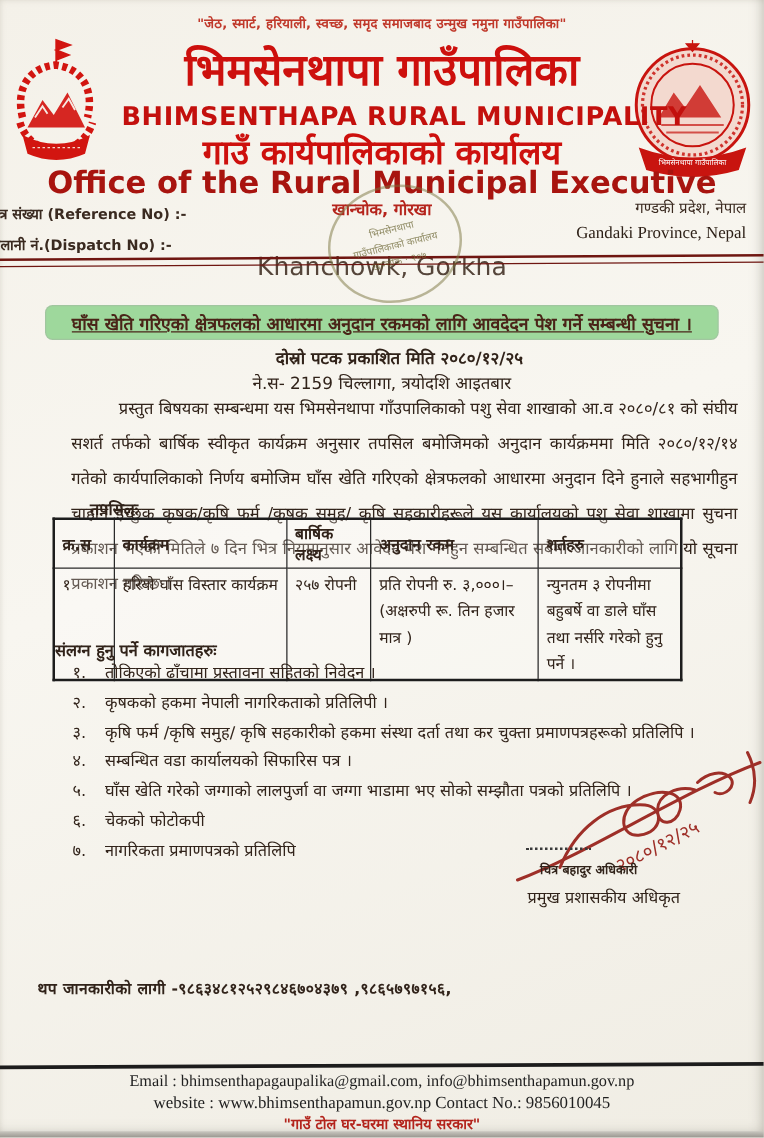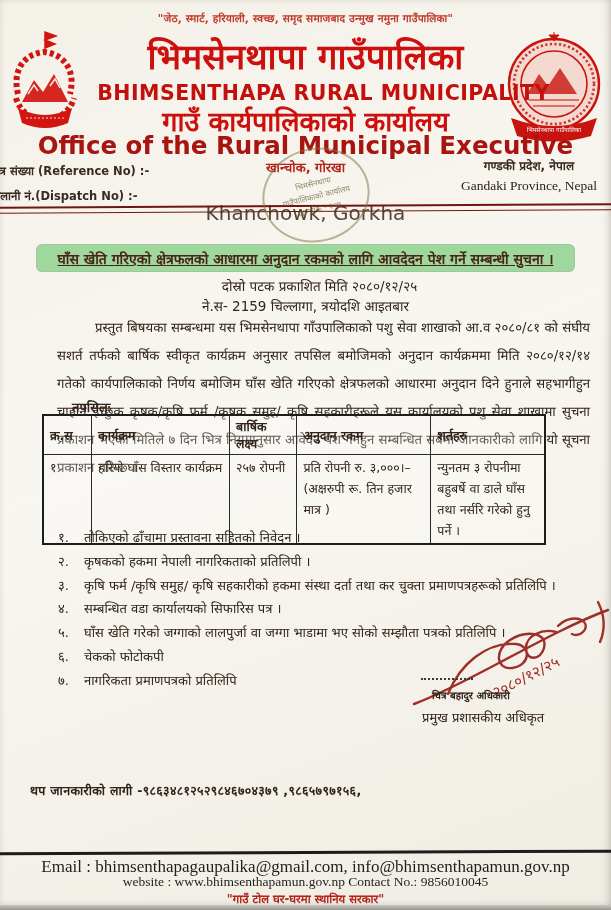--- a/index.html
+++ b/index.html
@@ -16,31 +16,31 @@
   
   .top-slogan{top:11px;font-size:10.5px;font-weight:bold;color:#c0392b;letter-spacing:.2px;}
   .hdr-np1{top:38px;font-size:35px;font-weight:bold;color:#cd100d;line-height:1.1;}
   .hdr-en1{top:81px;font-size:20.5px;font-weight:bold;color:#c3100d;letter-spacing:.5px;padding-left:36px;}
   .hdr-np2{top:102px;font-size:27px;font-weight:bold;color:#cd100d;}
   .hdr-en2{top:131px;font-size:24.5px;font-weight:bold;color:#a8140f;}
   .place-np{top:158px;font-size:13px;font-weight:bold;color:#b5241c;}
   .place-en{top:173px;font-size:20px;color:#55453a;margin-top:28px;}
   .ref-block{left:-7px;top:159px;font-size:11.5px;font-weight:bold;color:#3a2a20;line-height:25px;white-space:nowrap;}
   .prov-block{right:14px;top:157px;text-align:right;line-height:19px;}
-  .prov-np{font-size:12px;font-weight:bold;color:#3a2a20;font-family:"DejaVu Sans",sans-serif;text-align:center;}
+  .prov-np{font-size:12px;font-weight:normal;color:#3a2a20;font-family:"DejaVu Sans",sans-serif;}
   .prov-en{font-size:13.5px;color:#2e2118;font-family:"Liberation Serif","DejaVu Serif",serif;}
   .rule-double{left:-4px;right:-4px;top:205px;height:4px;border-top:2px solid #6f1611;border-bottom:1px solid #6f1611;transform:rotate(-0.35deg);}
   
   .stamp{left:262px;top:148px;width:104px;height:90px;border:2px solid rgba(122,116,62,.5);border-radius:50%;transform:rotate(-14deg);z-index:3;
     display:flex;flex-direction:column;justify-content:center;align-items:center;gap:2px;}
   .stamp span{font-size:8px;color:rgba(110,104,55,.75);white-space:nowrap;}
   
   .notice-box{left:37px;top:245px;width:529px;background:#9ed89c;border-radius:5px;padding:4px 4px 3px;text-align:center;box-shadow:0 0 0 1px rgba(90,160,95,.55);}
   .notice-box span{font-size:14px;font-weight:bold;color:#4a2418;text-decoration:underline;}
-  .pub1{top:277px;font-size:13.5px;font-weight:400;padding-left:28px;}
+  .pub1{top:277px;font-size:13.5px;font-weight:700;padding-left:28px;}
   .pub2{top:297px;font-size:13.5px;font-weight:500;}
   .body-para{left:57px;top:314px;width:533px;font-size:13.2px;line-height:28px;text-align:justify;text-indent:38px;}
   .tapasil{left:44px;top:398px;font-size:13px;font-weight:bold;padding-left:28px;}
   
   table.tbl{position:absolute;left:42px;top:414px;width:504px;border-collapse:collapse;border:2px solid #1d1d1d;background:rgba(255,255,255,.25);}
   table.tbl th, table.tbl td{border:1.3px solid #2a2a2a;font-size:12.5px;padding:2px 6px;vertical-align:top;text-align:left;}
   table.tbl th{font-weight:bold;height:20px;vertical-align:middle;}
   table.tbl td{height:68px;line-height:21px;}
   .c0{width:38px;} .c1{width:146px;margin-left:36px;} .c2{width:60px;} .c3{width:140px;} .c4{width:116px;}
   
@@ -49,21 +49,21 @@
   .doc-item{display:flex;height:23.8px;align-items:flex-start;font-size:13px;}
   .doc-item .num{width:26px;flex:none;}
   
   .sig-svg{left:408px;top:592px;}
   .sig-dots{left:421px;top:678px;width:52px;border-bottom:2px dotted #3a3a3a;}
   .sig-name{left:432px;top:688px;font-size:10px;font-weight:600;}
   .sig-role{left:422px;top:708px;font-size:13px;}
   
   .phone-line{left:30px;top:782px;font-size:12.5px;font-weight:bold;letter-spacing:.3px;}
   .footer-rule{left:-3px;right:-3px;top:851px;height:3px;background:#1c1c1c;transform:rotate(-0.25deg);}
-  .f-email{top:857px;font-size:17px;color:#1f1f1f;font-family:"Liberation Serif","DejaVu Serif",serif;}
+  .f-email{top:857px;font-size:13px;color:#1f1f1f;font-family:"Liberation Serif","DejaVu Serif",serif;}
   .f-web{top:874px;font-size:13.5px;color:#1f1f1f;font-family:"Liberation Serif","DejaVu Serif",serif;}
   .f-slogan{top:891px;font-size:11.5px;font-weight:bold;color:#b3241c;}
   .bottom-band{left:0;right:0;bottom:0;height:5px;background:linear-gradient(#c9c7c0,#99968f);}
 </style>
 </head>
 <body>
 
 <div id="page">
 
   <div class="abs ctr top-slogan">"जेठ, स्मार्ट, हरियाली, स्वच्छ, समृद समाजबाद उन्मुख नमुना गाउँपालिका"</div>
@@ -143,20 +143,21 @@
       <tr>
         <td>१</td>
         <td>हरियो घाँस विस्तार कार्यक्रम</td>
         <td>२५७ रोपनी</td>
         <td>प्रति रोपनी रु. ३,०००।– (अक्षरुपी रू. तिन हजार मात्र )</td>
         <td>न्युनतम ३ रोपनीमा बहुबर्षे वा डाले घाँस तथा नर्सरि गरेको हुनु पर्ने ।</td>
       </tr>
     </tbody>
   </table>
 
+  <div class="abs docs-heading">संलग्न हुनु पर्ने कागजातहरुः</div>
   <div class="abs docs-list">
     <div class="doc-item">
       <span class="num">१.</span>
       <span>तोकिएको ढाँचामा प्रस्तावना सहितको निवेदन ।</span>
     </div>
     <div class="doc-item">
       <span class="num">२.</span>
       <span>कृषकको हकमा नेपाली नागरिकताको प्रतिलिपी ।</span>
     </div>
     <div class="doc-item">

